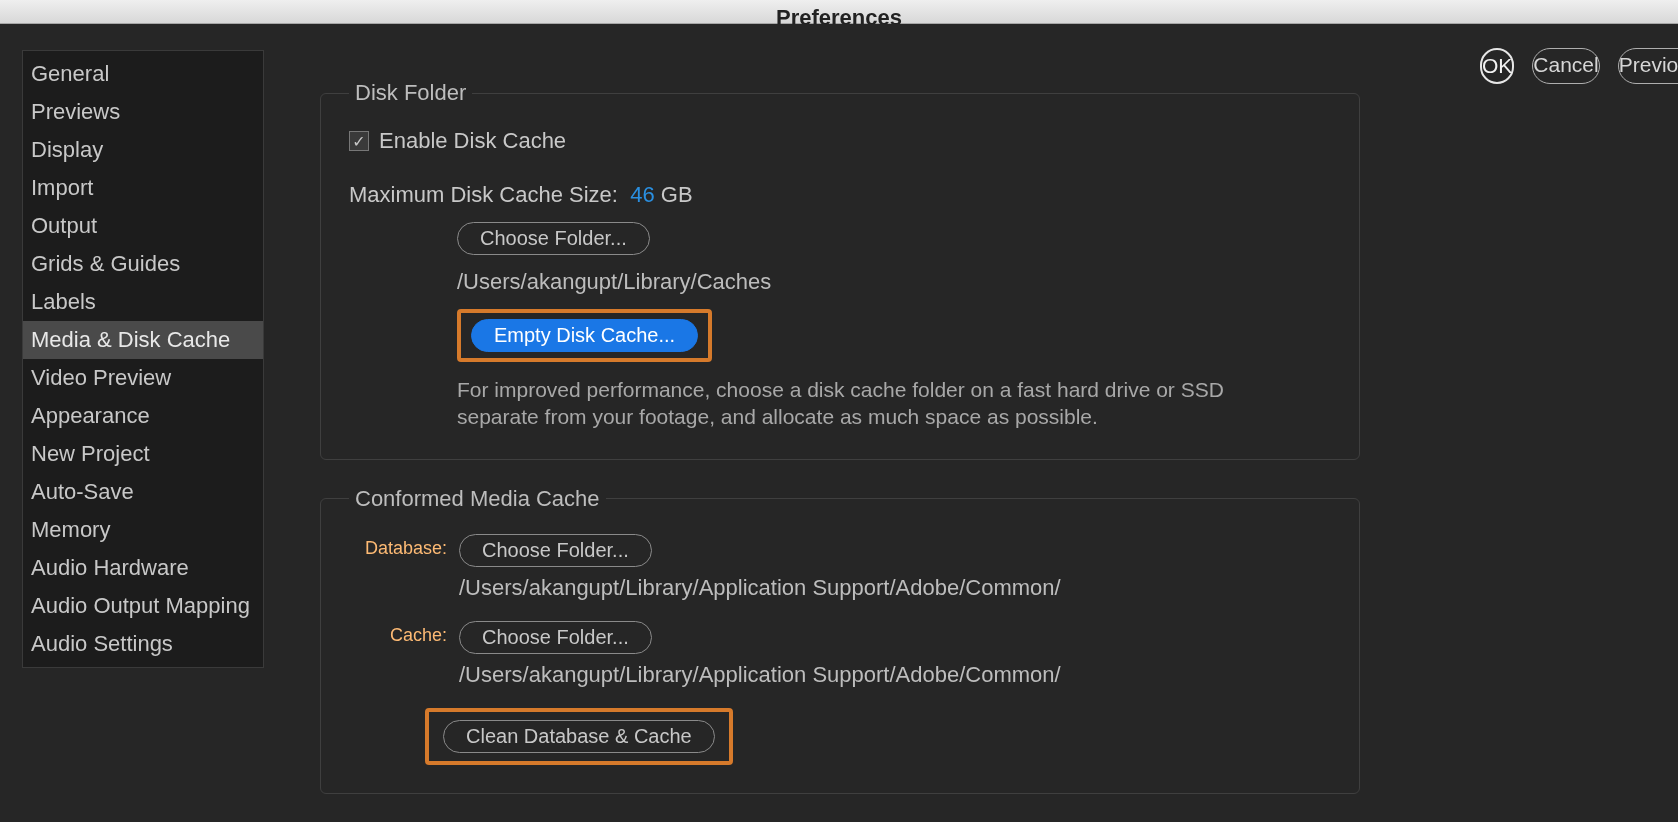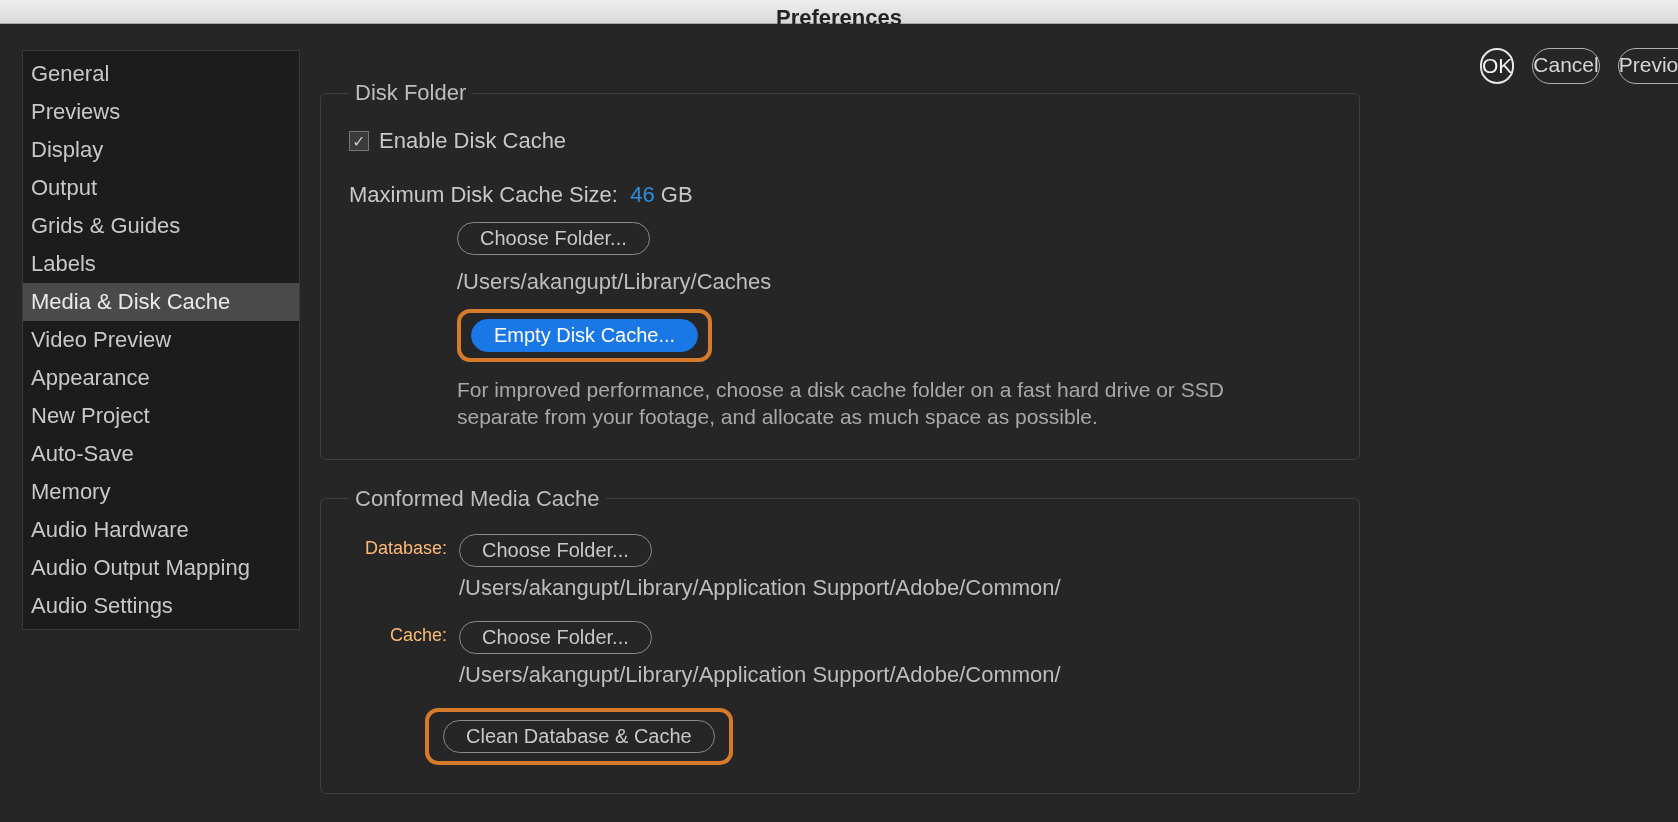--- a/index.html
+++ b/index.html
@@ -25,21 +25,21 @@
     height: calc(100% - 36px);
     background: #262626;
     padding-top: 26px;
   }
 
   
   .sidebar {
     position: absolute;
     left: 22px;
     top: 26px;
-    width: 278px;
+    width: 242px;
     background: #1c1c1c;
     border: 1px solid #3a3a3a;
     padding: 4px 0;
   }
   .sidebar-item {
     padding: 6px 8px;
     font-size: 22px;
     color: #c8c8c8;
     cursor: default;
   }
@@ -110,21 +110,21 @@
   }
   .help-text {
     font-size: 21px;
     color: #a8a8a8;
     line-height: 1.3;
     margin-top: 14px;
     max-width: 840px;
   }
   .highlight-box {
     border: 4px solid #d67a2b;
-    border-radius: 13px;
+    border-radius: 4px;
     padding: 8px 14px;
     display: inline-block;
   }
   .highlight-box.tight { padding: 6px 10px; }
 
   .kv-row { display: flex; align-items: flex-start; gap: 12px; margin-bottom: 10px; }
   .kv-label { width: 98px; text-align: right; font-size: 18px; color: #fdba74; padding-top: 4px; }
   .kv-body { flex: 1; }
   .kv-body .pill-btn { margin-bottom: 4px; }
 
@@ -156,20 +156,21 @@
 <body>
 
 <div class="titlebar">Preferences</div>
 
 <div class="content">
 
   <div class="sidebar">
     <div class="sidebar-item">General</div>
     <div class="sidebar-item">Previews</div>
     <div class="sidebar-item">Display</div>
+    <div class="sidebar-item">Import</div>
     <div class="sidebar-item">Output</div>
     <div class="sidebar-item">Grids &amp; Guides</div>
     <div class="sidebar-item">Labels</div>
     <div class="sidebar-item selected">Media &amp; Disk Cache</div>
     <div class="sidebar-item">Video Preview</div>
     <div class="sidebar-item">Appearance</div>
     <div class="sidebar-item">New Project</div>
     <div class="sidebar-item">Auto-Save</div>
     <div class="sidebar-item">Memory</div>
     <div class="sidebar-item">Audio Hardware</div>

